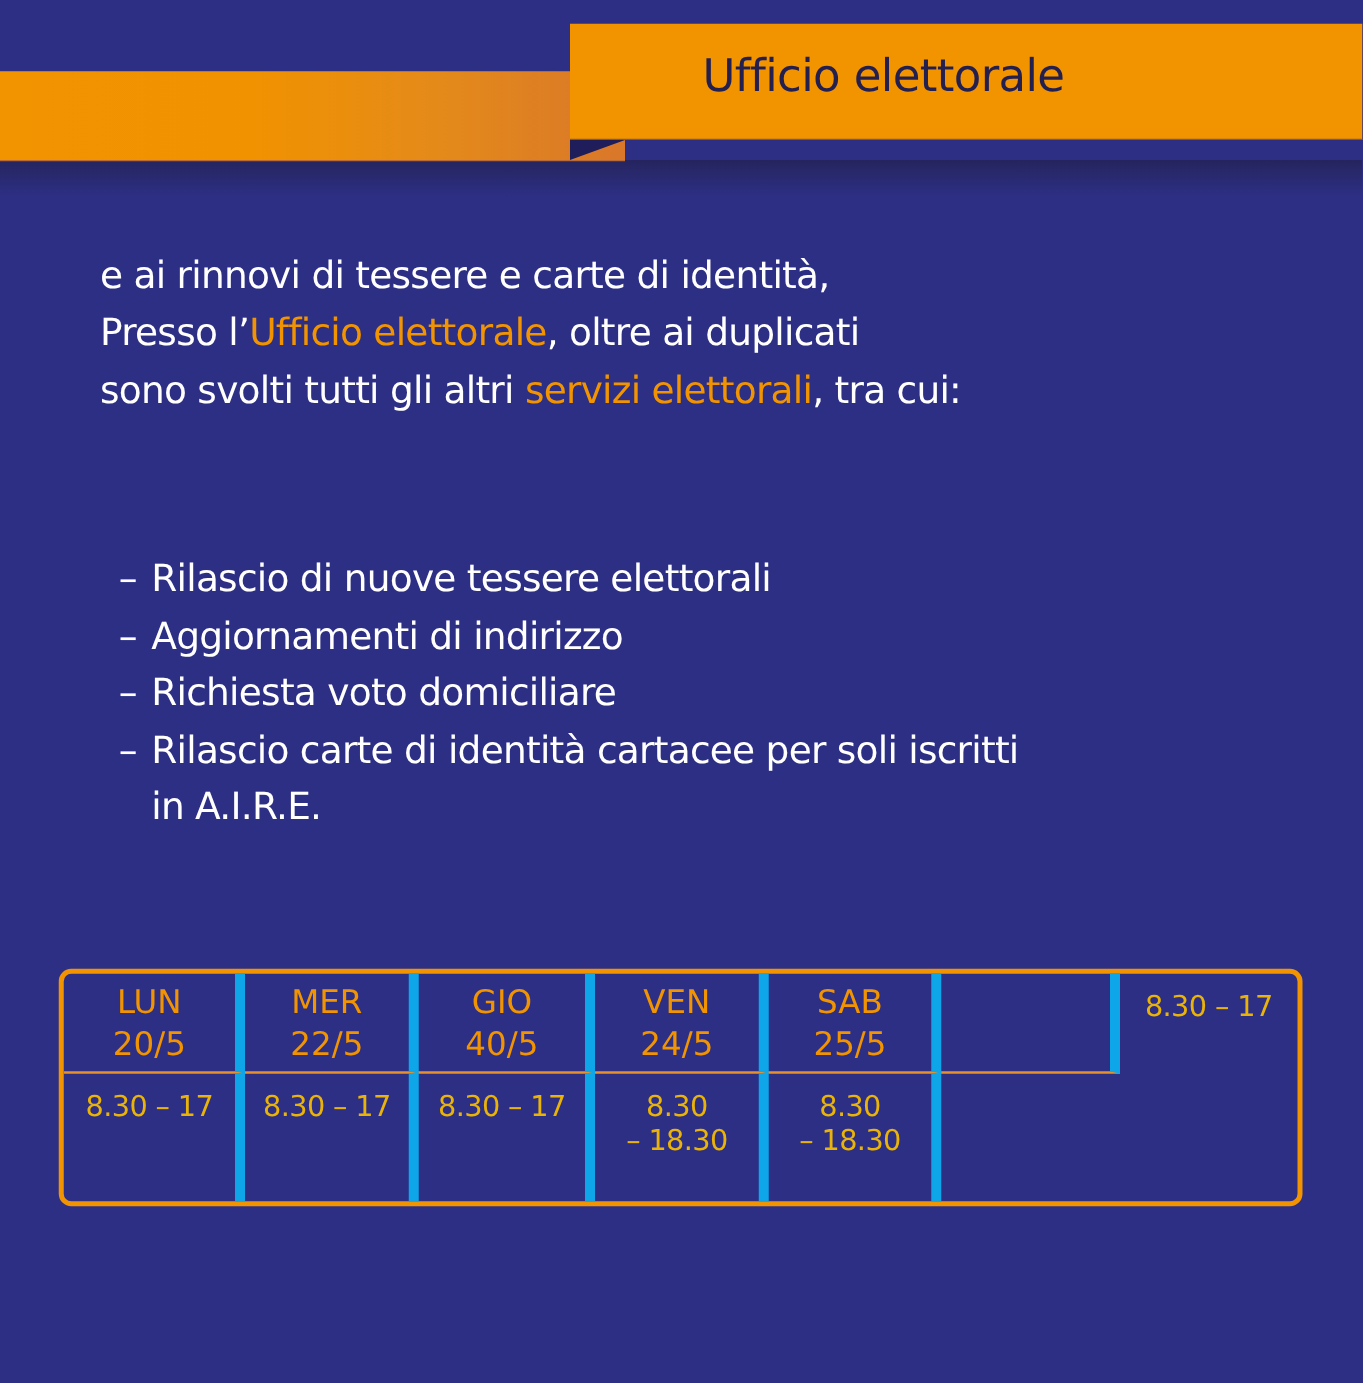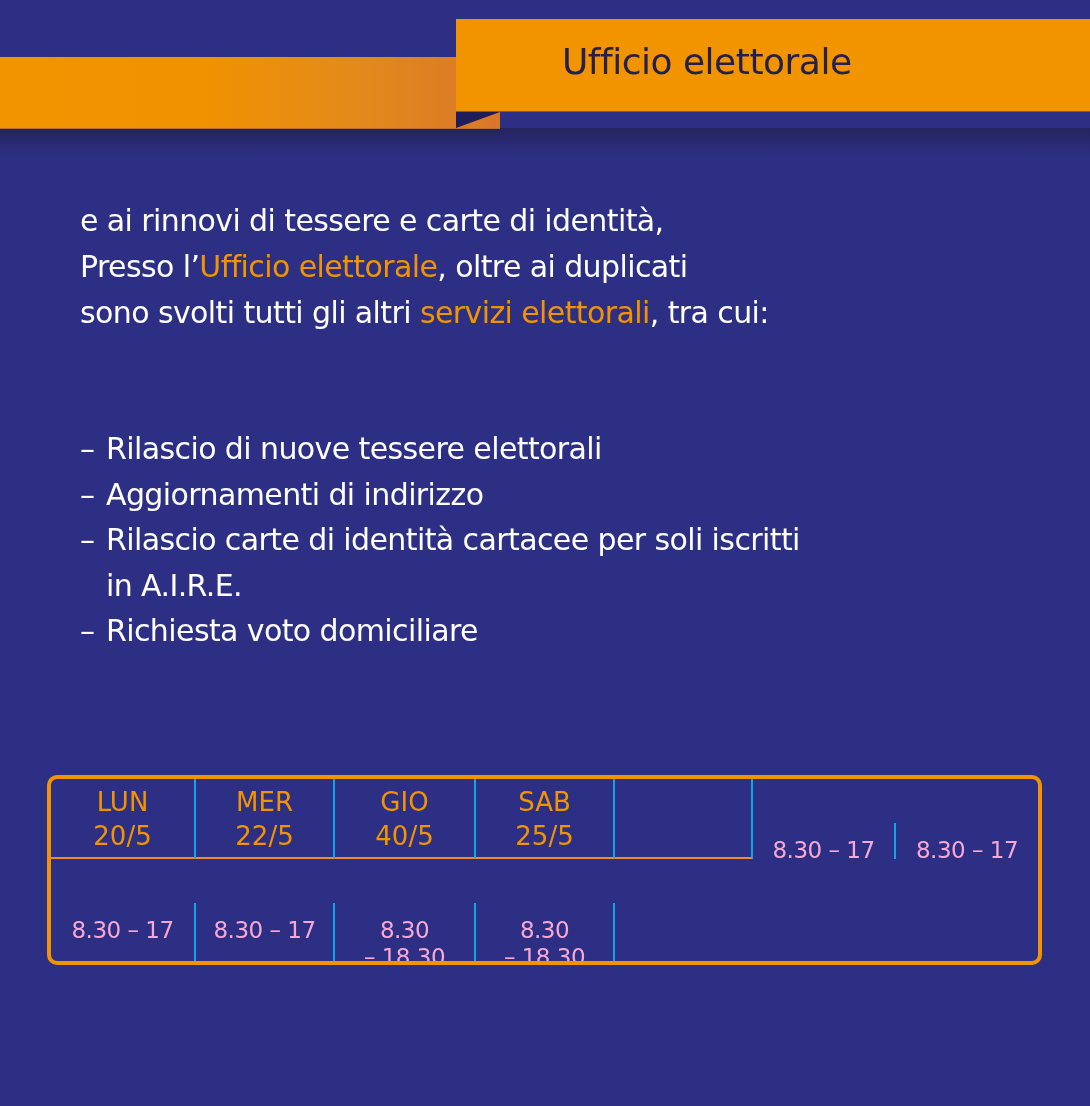--- a/index.html
+++ b/index.html
@@ -35,52 +35,51 @@
       font-size: 36px; color: #231f4f; letter-spacing: -0.5px;
       white-space: nowrap;
     }
     .intro {
       position: absolute; left: 80px; top: 198px;
       font-size: 30px; line-height: 46px; letter-spacing: -0.6px;
       white-space: nowrap;
     }
     .intro .hl { color: #f29400; }
     .list {
-      position: absolute; left: 80px; top: 426px; margin: 0; padding: 0;
+      position: absolute; left: 80px; top: 426px; margin: 15px; padding: 0;
       list-style: none;
       font-size: 30px; line-height: 45.6px; letter-spacing: -0.6px;
       white-space: nowrap;
     }
     .list li { margin: 0; padding: 0; }
     .list .dash { display: inline-block; width: 26px; }
     .list .cont { padding-left: 26px; display: block; }
     .schedule {
       position: absolute; left: 47px; top: 775px; width: 995px; height: 190px;
       border: 4px solid #f29400; border-radius: 10px;
       box-sizing: border-box;
       display: grid;
       grid-template-columns: 145px 139px 141px 139px 138px 143px 142px;
       grid-template-rows: 80px 1fr;
       overflow: hidden;
     }
     .cell {
       box-sizing: border-box;
-      border-right: 2px solid #0ea5e9;
+      border-right: 8px solid #0ea5e9;
       text-align: center;
     }
     .cell:nth-child(7n) { border-right: none; }
     .head {
       border-bottom: 2px solid #e8902a;
       color: #f29400;
       font-size: 26px; line-height: 34px; padding-top: 6px;
     }
     .hours {
-      color: #f9a8d4; font-size: 23px; line-height: 27px; padding-top: 14px;
+      color: #eab308; font-size: 23px; line-height: 27px; padding-top: 14px;
       letter-spacing: -0.5px;
-      margin-top: 44px;
     }
     .hours span { display: block; }
   </style>
 </head>
 <body>
 
 <div class="band-shadow"></div>
 <div class="band-left"></div>
 <div class="fold"></div>
 <div class="title-box">
@@ -89,36 +88,40 @@
 
 <div class="intro">
   <div>e ai rinnovi di tessere e carte di identità,</div>
   <div><span>Presso l’</span><span class="hl">Ufficio elettorale</span><span>, oltre ai duplicati</span></div>
   <div><span>sono svolti tutti gli altri </span><span class="hl">servizi elettorali</span><span>, tra cui:</span></div>
 </div>
 
 <ul class="list">
   <li><span class="dash">–</span><span>Rilascio di nuove tessere elettorali</span></li>
   <li><span class="dash">–</span><span>Aggiornamenti di indirizzo</span></li>
+  <li><span class="dash">–</span><span>Richiesta voto domiciliare</span></li>
   <li><span class="dash">–</span><span>Rilascio carte di identità cartacee per soli iscritti</span><span class="cont">in A.I.R.E.</span></li>
-  <li><span class="dash">–</span><span>Richiesta voto domiciliare</span></li>
 </ul>
 
 <div class="schedule">
   <div class="cell head">
       <div>LUN</div>
       <div>20/5</div>
     </div>
   <div class="cell head">
       <div>MER</div>
       <div>22/5</div>
     </div>
   <div class="cell head">
       <div>GIO</div>
       <div>40/5</div>
+    </div>
+  <div class="cell head">
+      <div>VEN</div>
+      <div>24/5</div>
     </div>
   <div class="cell head">
       <div>SAB</div>
       <div>25/5</div>
     </div>
   <div class="cell head">
     </div>
 
   <div class="cell hours">
       <span>8.30 – 17</span>

